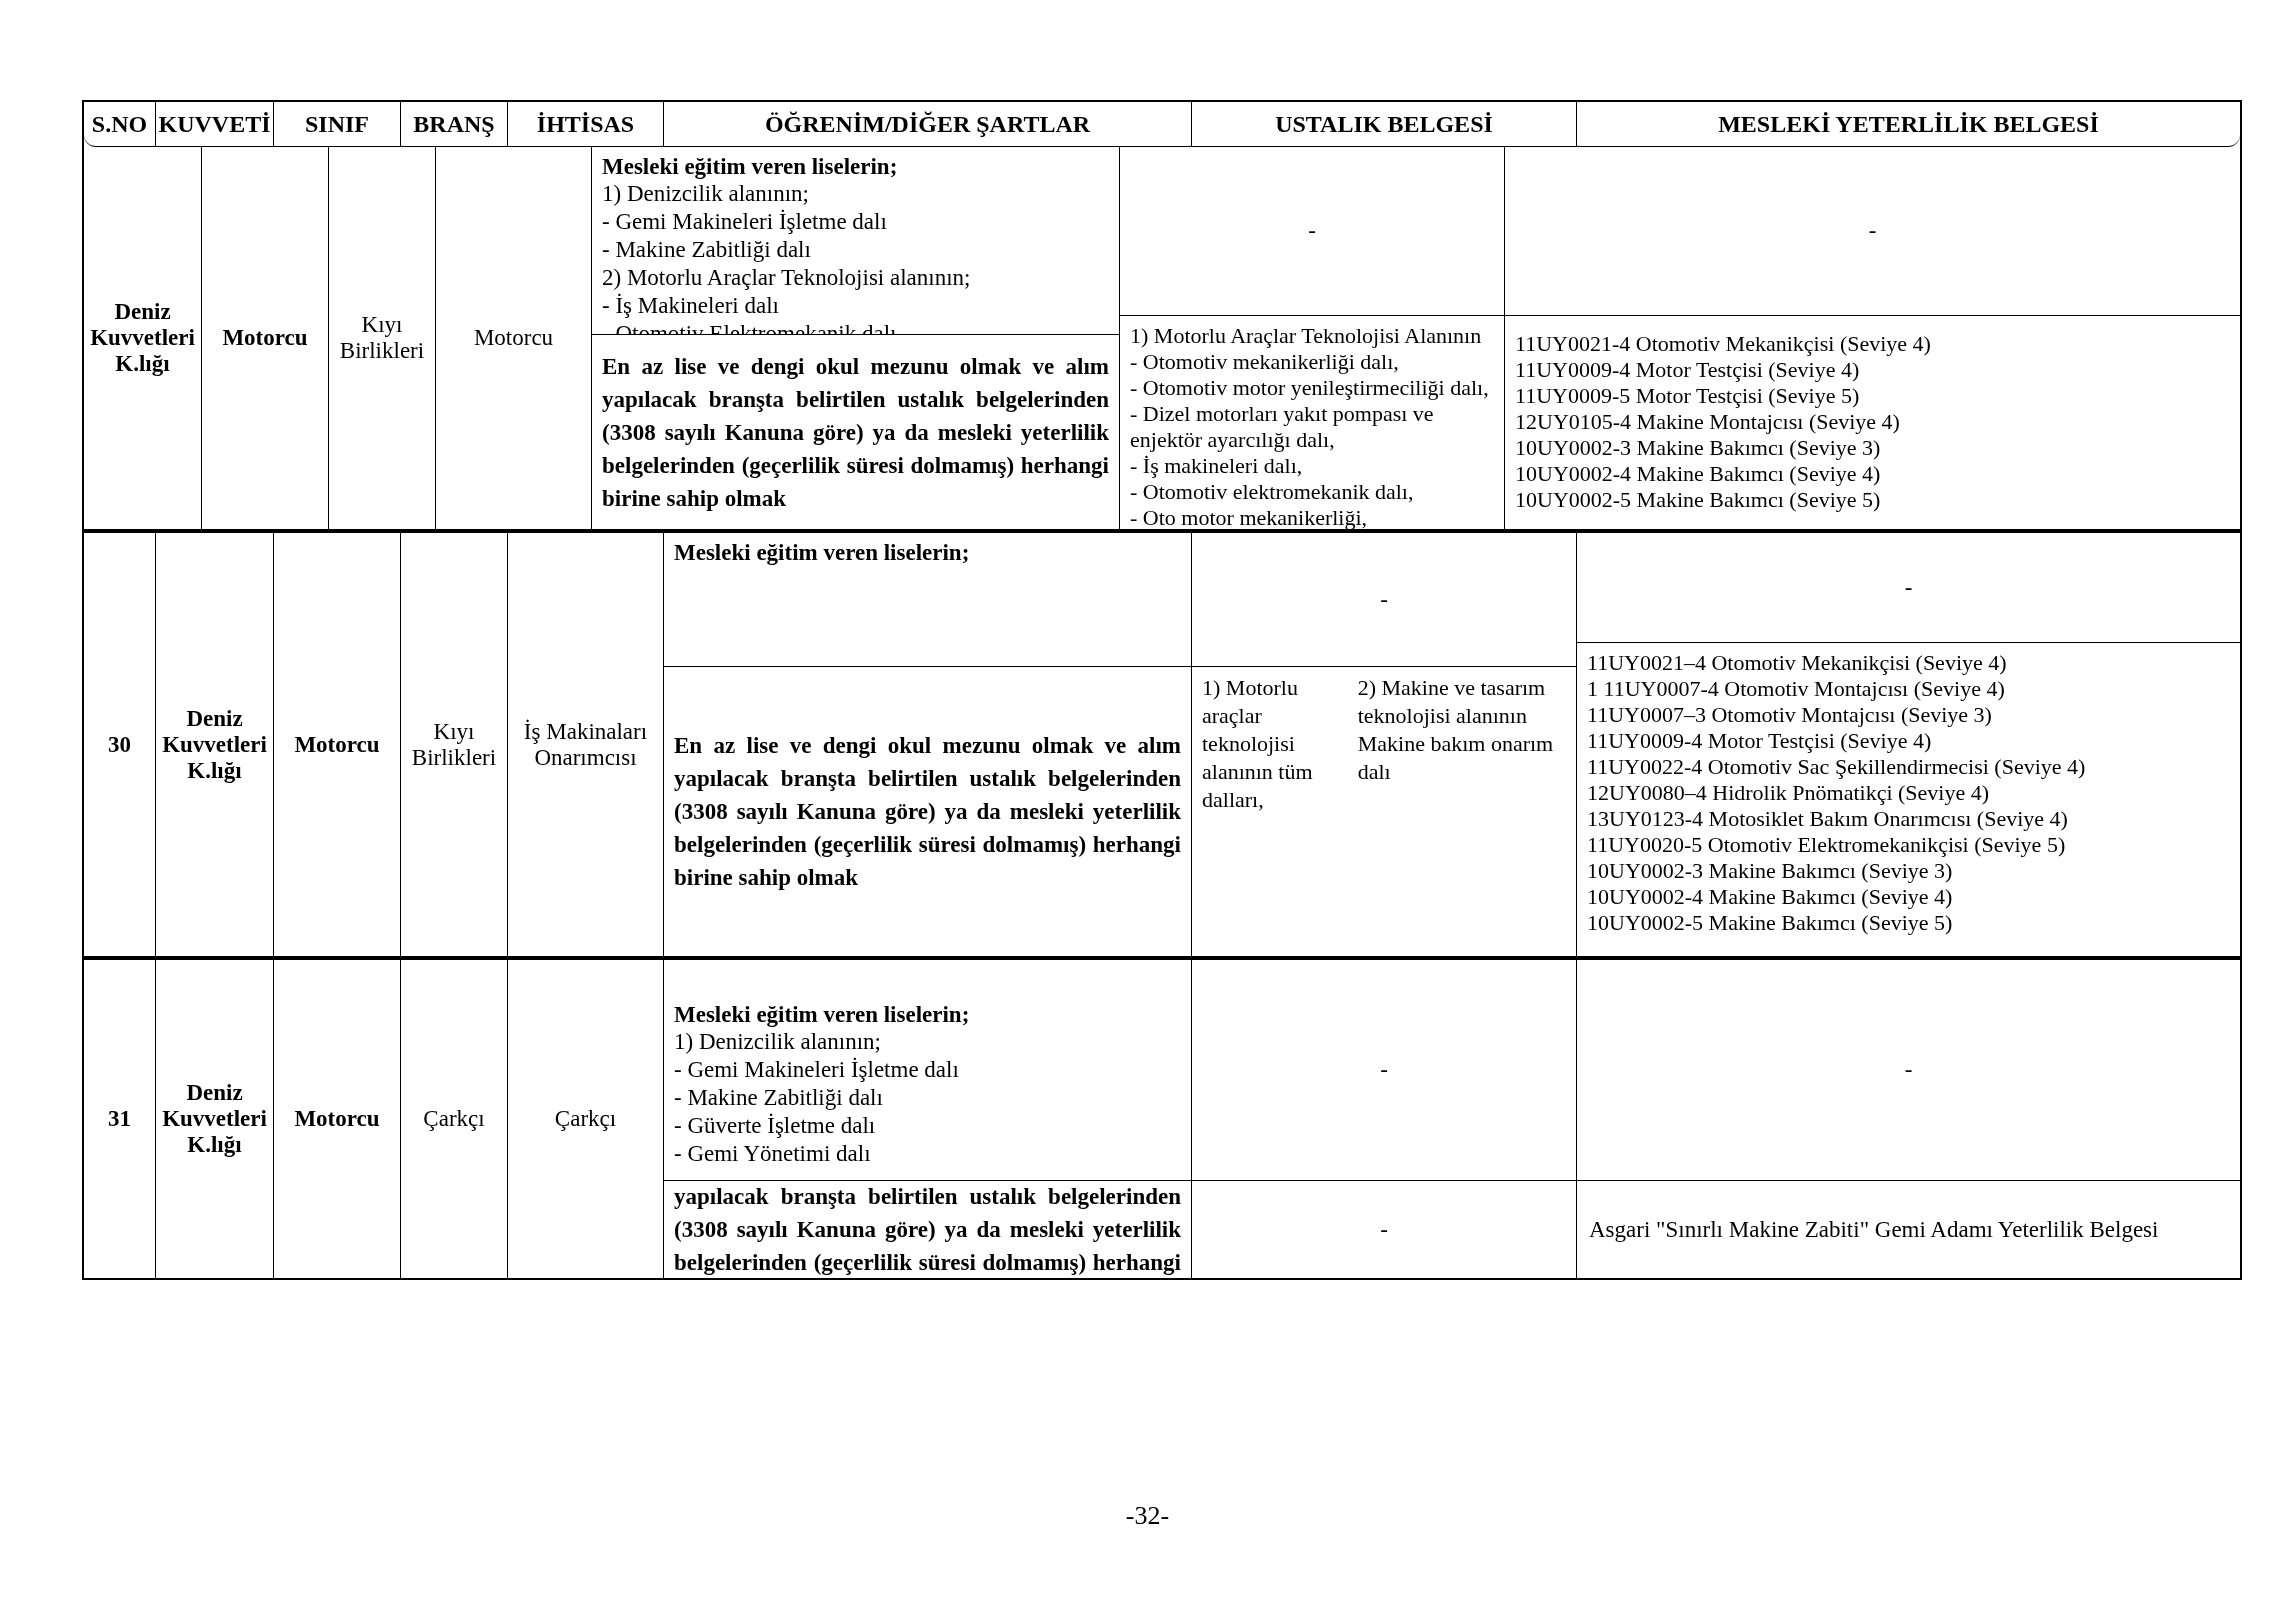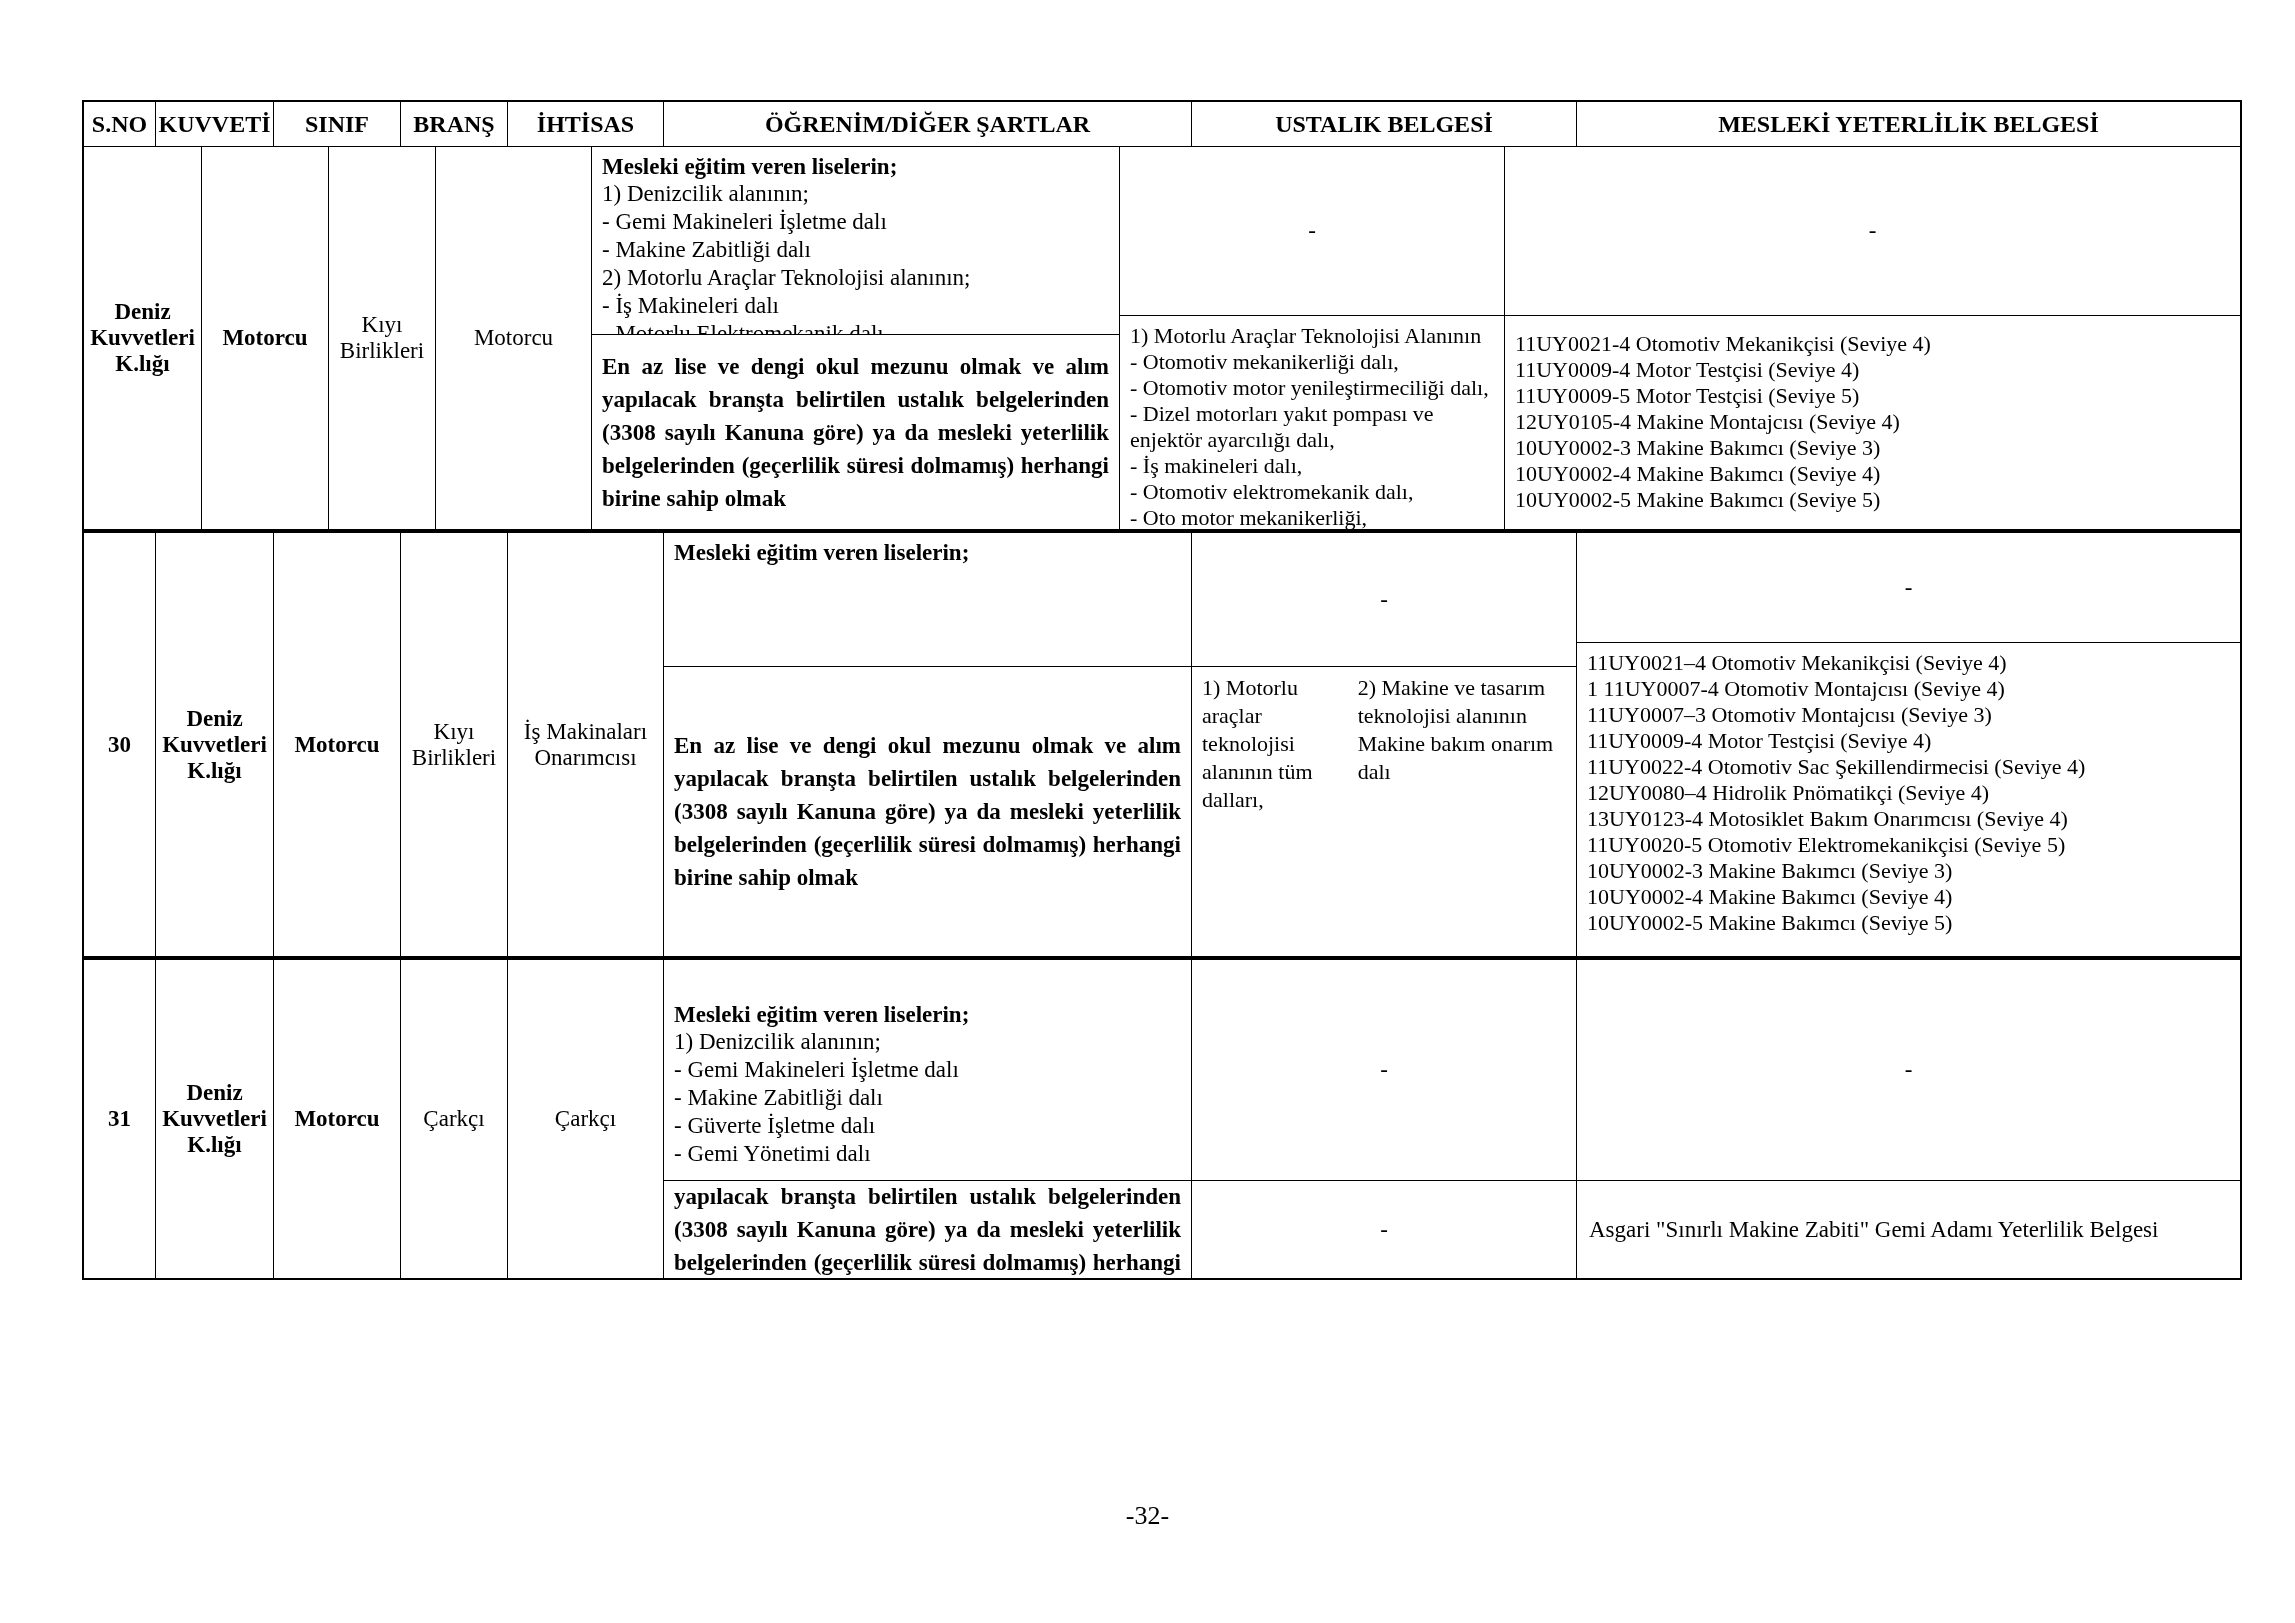--- a/index.html
+++ b/index.html
@@ -1,20 +1,20 @@
 <!DOCTYPE html>
 <html style="font-size:13.5px"><head>
 <meta charset="utf-8">
 <style>
   html,body{margin:0;padding:0;background:#fff;}
   body{width:2295px;height:1623px;position:relative;
        font-family:"Liberation Serif","DejaVu Serif",serif;color:#000;}
   .doc-table{position:absolute;left:82px;top:100px;width:2160px;
              border:2.5px solid #000;box-sizing:border-box;background:#fff;}
-  .thead{display:flex;border-bottom:1.7px solid #000;height:44px;}
+  .thead{display:flex;border-bottom:1.7px solid #000;height:44px;border-radius:12px;}
   .thead .hcell{display:flex;align-items:center;justify-content:center;
                 font-weight:bold;font-size:24px;text-align:center;
                 box-sizing:border-box;}
   .trow{display:flex;box-sizing:border-box;}
   .trow.sep{border-top:4.2px solid #000;}
   .r29{height:382px;} .r30{height:427px;} .r31{height:322px;}
   .c{box-sizing:border-box;border-right:1.7px solid #000;flex:none;}
   .c:last-child,.hcell:last-child{border-right:none;}
   .hcell{border-right:1.7px solid #000;}
   .w-sno{width:72px;} .w-kuv{width:118px;} .w-sin{width:127px;}
@@ -72,21 +72,21 @@
     <div class="c w-iht cellc">Motorcu</div>
     <div class="c w-egi col">
       <div class="sub top egi-top edu">
         <div class="title">Mesleki eğitim veren liselerin;</div>
         <div class="lines-lg">
             <div>1) Denizcilik alanının;</div>
             <div>- Gemi Makineleri İşletme dalı</div>
             <div>- Makine Zabitliği dalı</div>
             <div>2) Motorlu Araçlar Teknolojisi alanının;</div>
             <div>- İş Makineleri dalı</div>
-            <div>- Motorlu Elektromekanik dalı</div>
+            <div>- Otomotiv Elektromekanik dalı</div>
           </div>
       </div>
       <div class="sub bot para">
         <div class="ptxt">En az lise ve dengi okul mezunu olmak ve alım yapılacak branşta belirtilen ustalık belgelerinden (3308 sayılı Kanuna göre) ya da mesleki yeterlilik belgelerinden (geçerlilik süresi dolmamış) herhangi birine sahip olmak</div>
       </div>
     </div>
     <div class="c w-ust col">
       <div class="sub top rgt-top">
         <div class="dashc">-</div>
       </div>

